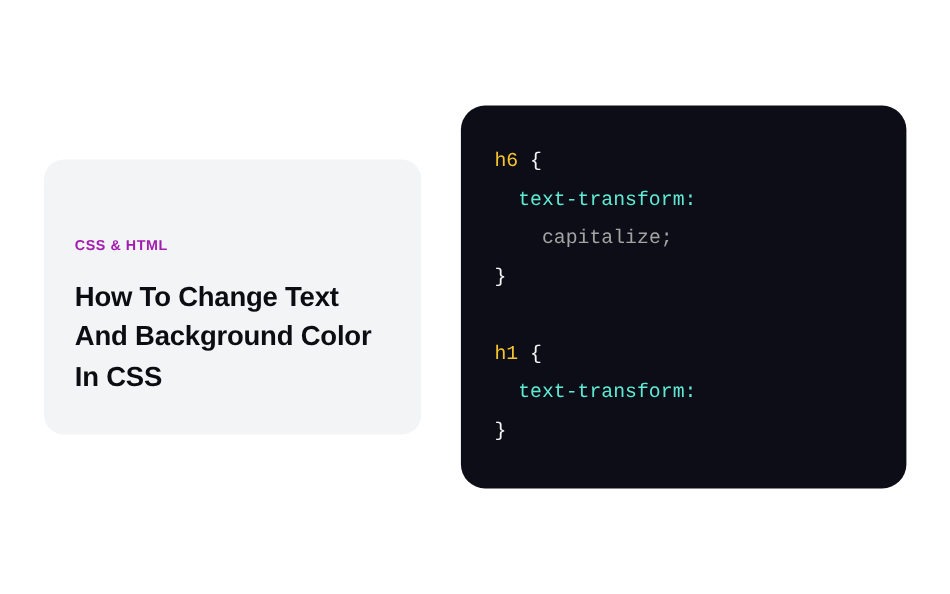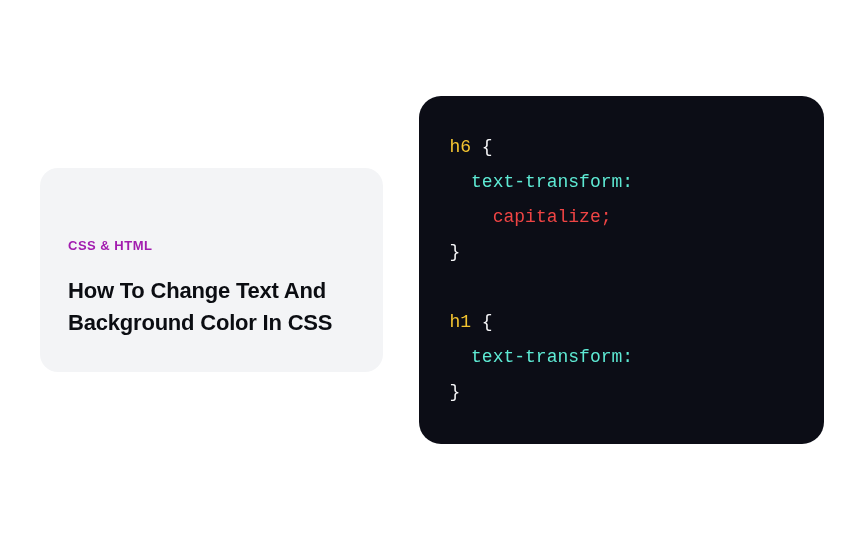--- a/index.html
+++ b/index.html
@@ -26,40 +26,40 @@
   }
   .article-category {
     font-size: 13px;
     font-weight: 700;
     color: #a21caf;
     letter-spacing: 0.5px;
     margin-bottom: 22px;
     margin-top: 40px;
   }
   .article-title {
-    font-size: 22px;
+    font-size: 25px;
     font-weight: 800;
     color: #0b0d12;
     line-height: 1.45;
     letter-spacing: -0.2px;
   }
   .code-card {
     background: #0c0d16;
     border-radius: 22px;
     padding: 34px 30px;
     width: 422px;
     font-family: "SFMono-Regular", Consolas, "Liberation Mono", Menlo, monospace;
     font-size: 18px;
     line-height: 1.95;
   }
   .code-line { white-space: pre; }
   .tok-selector { color: #f4c430; }
   .tok-brace    { color: #f5f5f7; }
   .tok-prop     { color: #5eead4; }
-  .tok-value    { color: #ef4444; }
+  .tok-value    { color: #a3a3a3; }
   .blank { height: 1.95em; }
 </style>
 </head>
 <body>
 
 <div class="container">
 
   <div class="article-card">
     <div class="article-category">CSS &amp; HTML</div>
     <div class="article-title">How To Change Text And Background Color In CSS</div>

